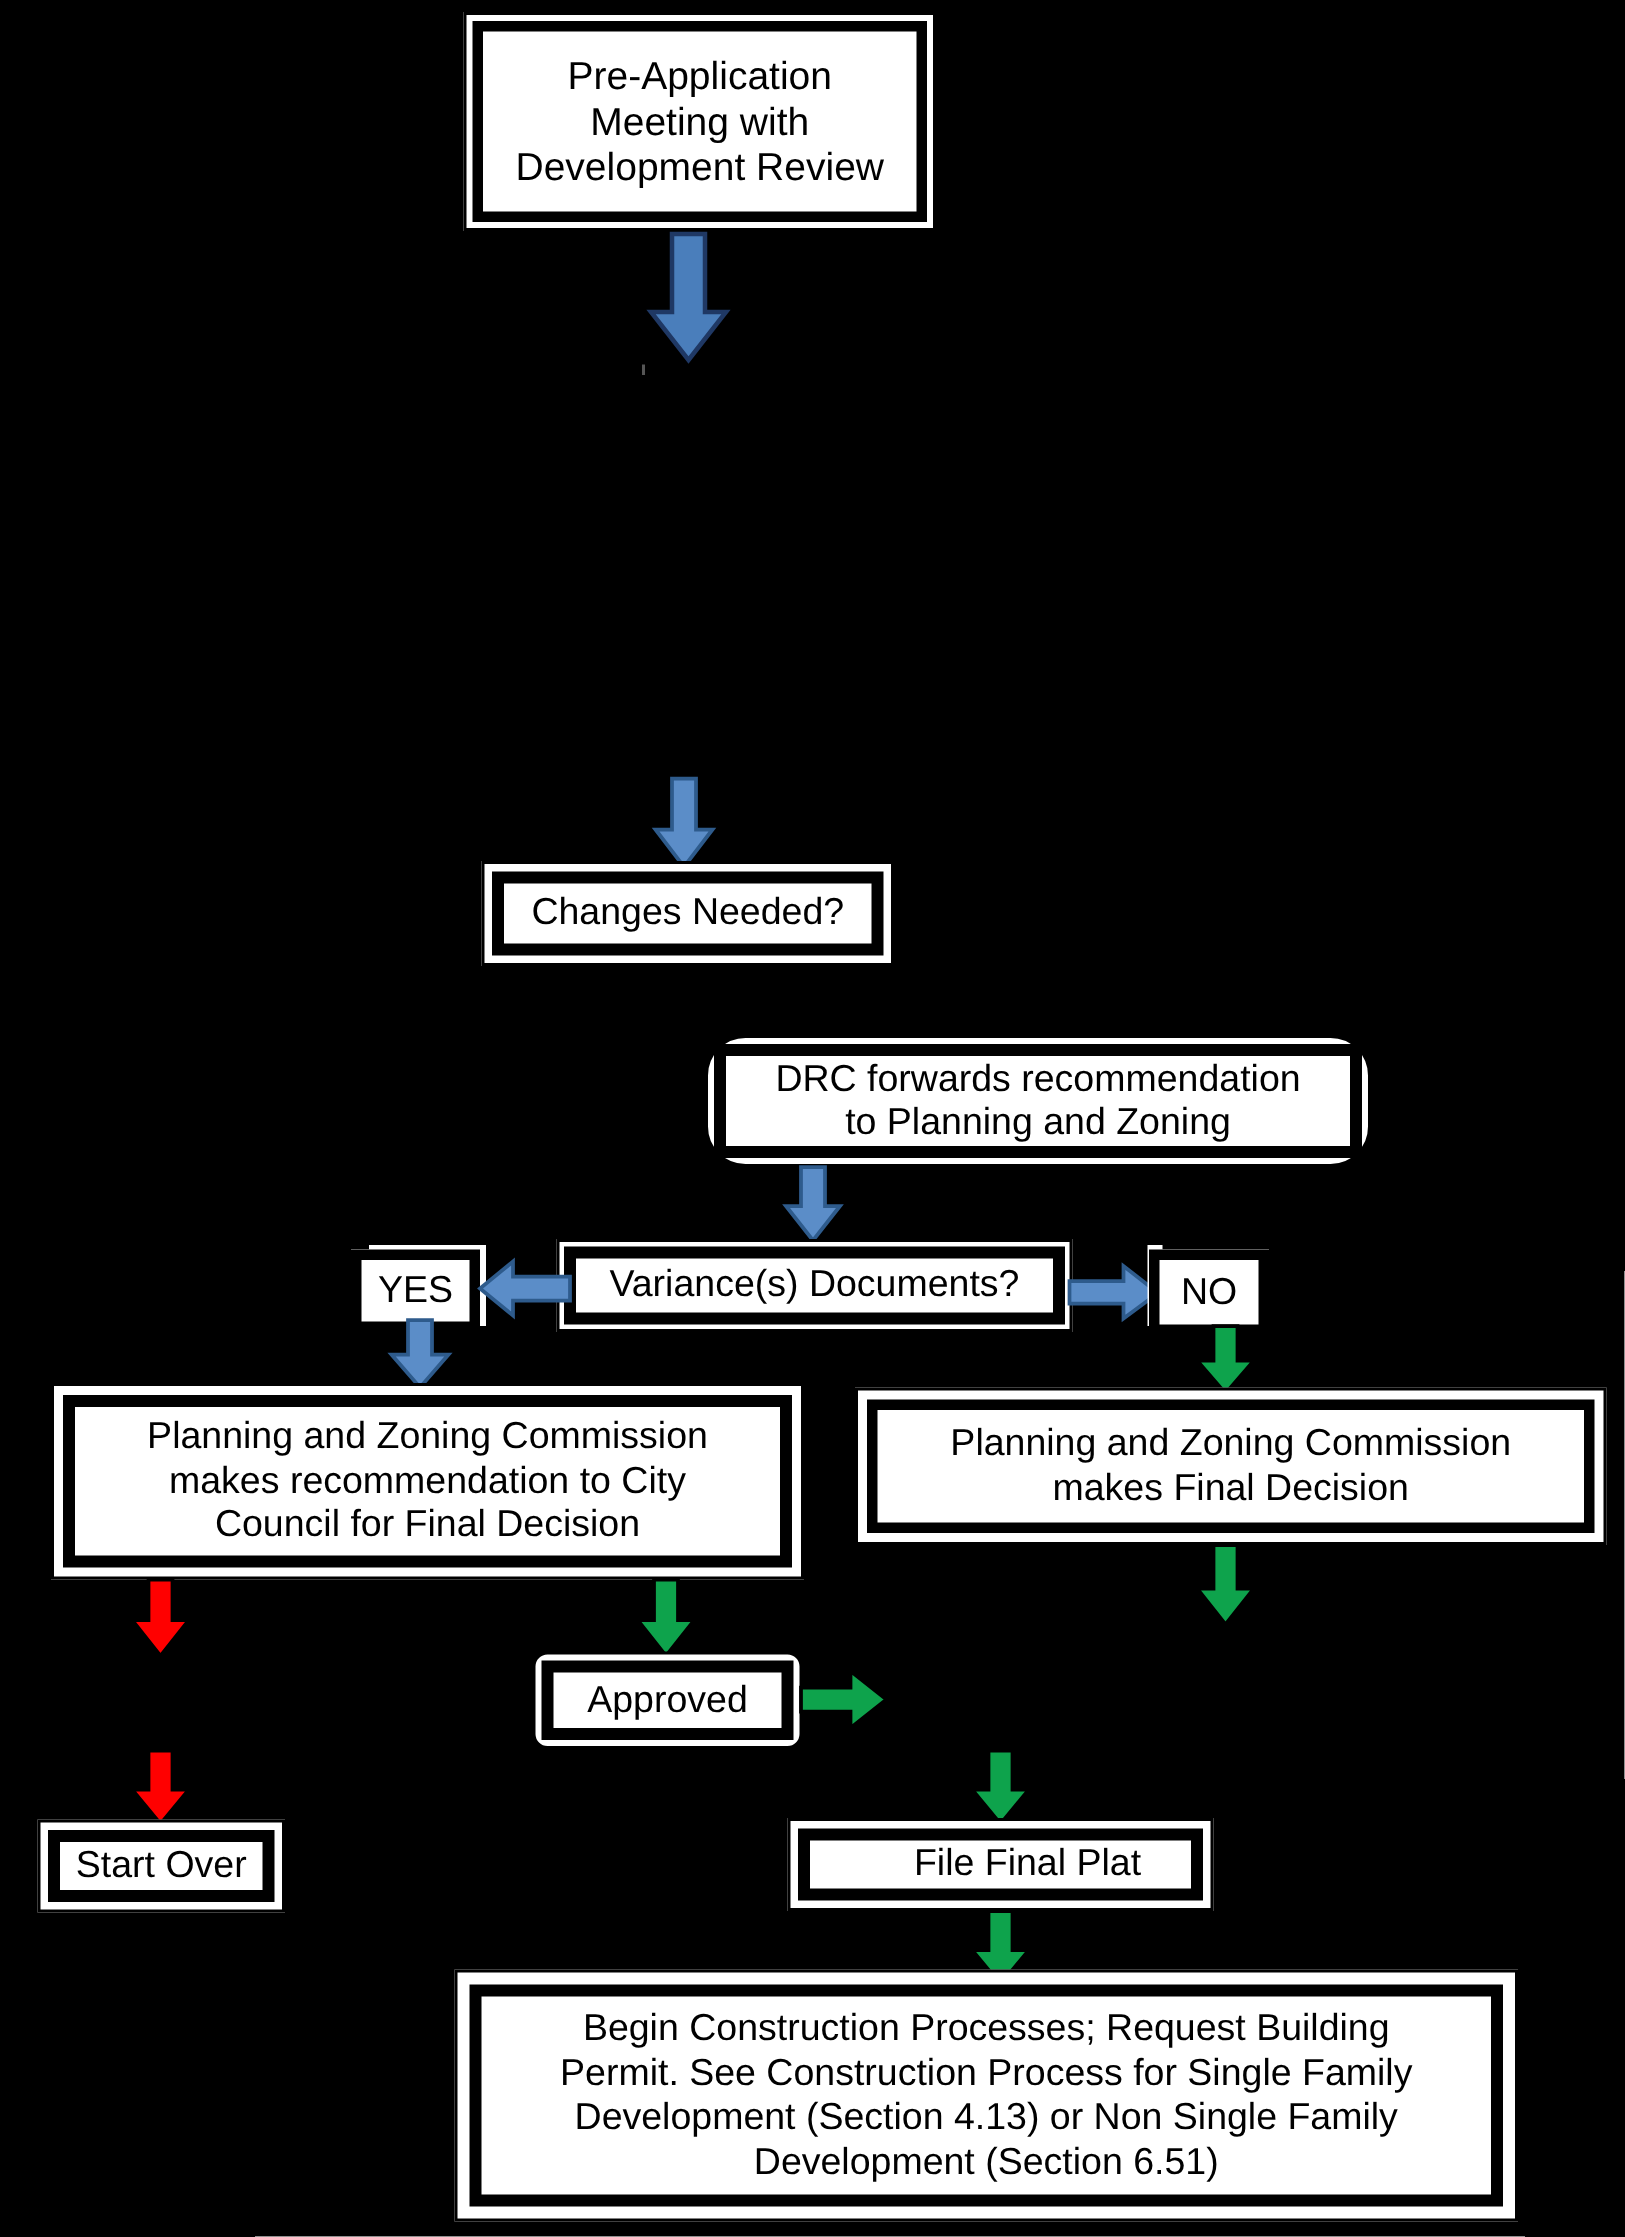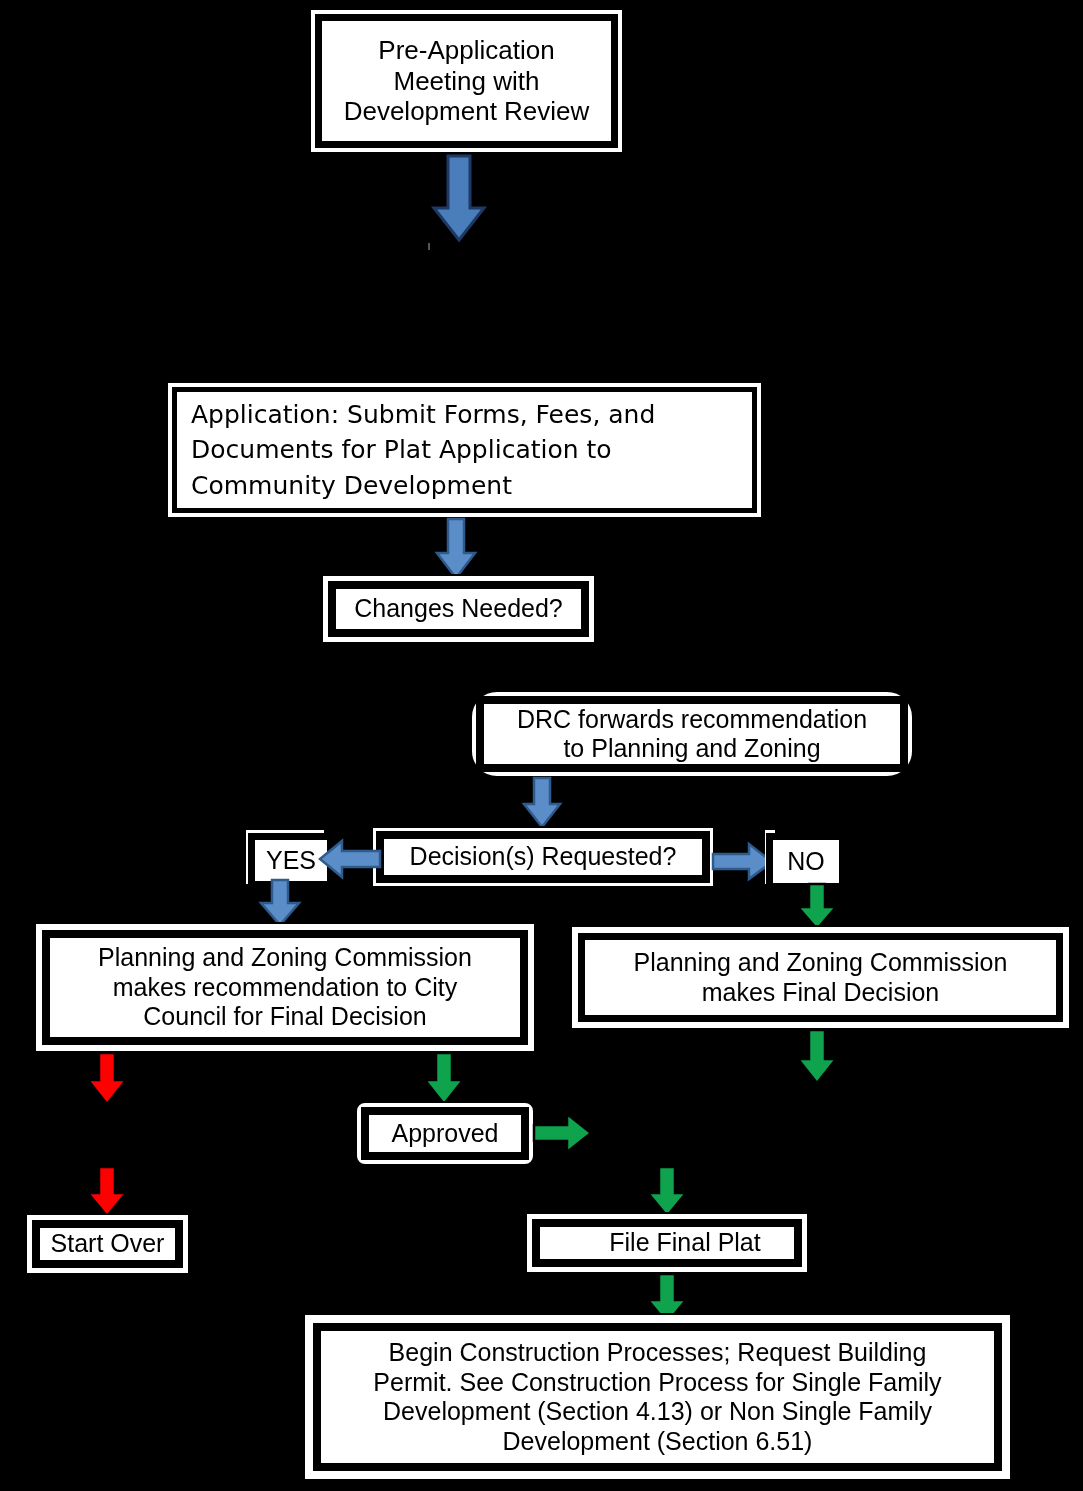--- a/index.html
+++ b/index.html
@@ -92,27 +92,20 @@
     </div>
   </div>
 
   <div class="arrow" style="left:432px; top:156px; width:54px; height:88px;">
     <svg width="54" height="88" viewBox="0 0 54 88">
       <polygon points="16,0 38,0 38,52 52,52 27,84 2,52 16,52" fill="#4A7EBB" stroke="#1F3864" stroke-width="3" stroke-linejoin="miter"></polygon>
     </svg>
   </div>
   <div class="speck" style="left:428px; top:243px; width:2px; height:7px;"></div>
 
-  <div class="node humanist" style="left:166px; top:381px; width:597px; height:138px;">
-    <div class="inner" style="border-width:5px;">
-      <div class="label fs-25">Application: Submit Forms, Fees, and
-Documents for Plat Application to
-Community Development</div>
-    </div>
-  </div>
 
   <div class="arrow" style="left:434px; top:519px; width:44px; height:62px;">
     <svg width="44" height="62" viewBox="0 0 44 62">
       <polygon points="14,0 30,0 30,34 41,34 22,59 3,34 14,34" fill="#5B8DC8" stroke="#2E5B8C" stroke-width="2.5" stroke-linejoin="miter"></polygon>
     </svg>
   </div>
 
   <div class="node" style="left:321px; top:574px; width:275px; height:70px;">
     <div class="inner" style="top:5px; left:5px; right:5px; bottom:5px; border-width:8px;">
       <div class="label fs-25">Changes Needed?</div>
@@ -127,29 +120,29 @@
   </div>
 
   <div class="arrow" style="left:521px; top:778px; width:42px; height:52px;">
     <svg width="42" height="52" viewBox="0 0 42 52">
       <polygon points="13,0 29,0 29,26 39,26 21,49 3,26 13,26" fill="#5B8DC8" stroke="#2E5B8C" stroke-width="2.5" stroke-linejoin="miter"></polygon>
     </svg>
   </div>
 
   <div class="stack-shadow" style="left:242px; top:826px; width:86px; height:62px;"></div>
   <div class="stack-white" style="left:246px; top:830px; width:78px; height:54px;"></div>
-  <div class="node tag" style="left:248px; top:833px; width:86px; height:55px; border-width:0;padding-left:20px;">
+  <div class="node tag" style="left:234px; top:833px; width:86px; height:55px; border-width:0;padding-left:20px;">
     <div class="inner" style="top:0; left:0; right:0; bottom:0; border-width:7px;">
       <div class="label fs-25">YES</div>
     </div>
   </div>
 
   <div class="node" style="left:371px; top:826px; width:344px; height:62px;">
     <div class="inner" style="top:3px; left:3px; right:3px; bottom:3px; border-width:8px;">
-      <div class="label fs-25">Decision(s) Requested?</div>
+      <div class="label fs-25">Variance(s) Documents?</div>
     </div>
   </div>
 
   <div class="arrow" style="left:318px; top:838px; width:64px; height:42px;">
     <svg width="64" height="42" viewBox="0 0 64 42">
       <polygon points="62,13 62,29 24,29 24,39 2,21 24,3 24,13" fill="#5B8DC8" stroke="#2E5B8C" stroke-width="2.5" stroke-linejoin="miter"></polygon>
     </svg>
   </div>
 
   <div class="arrow" style="left:713px; top:842px; width:62px; height:40px;">

